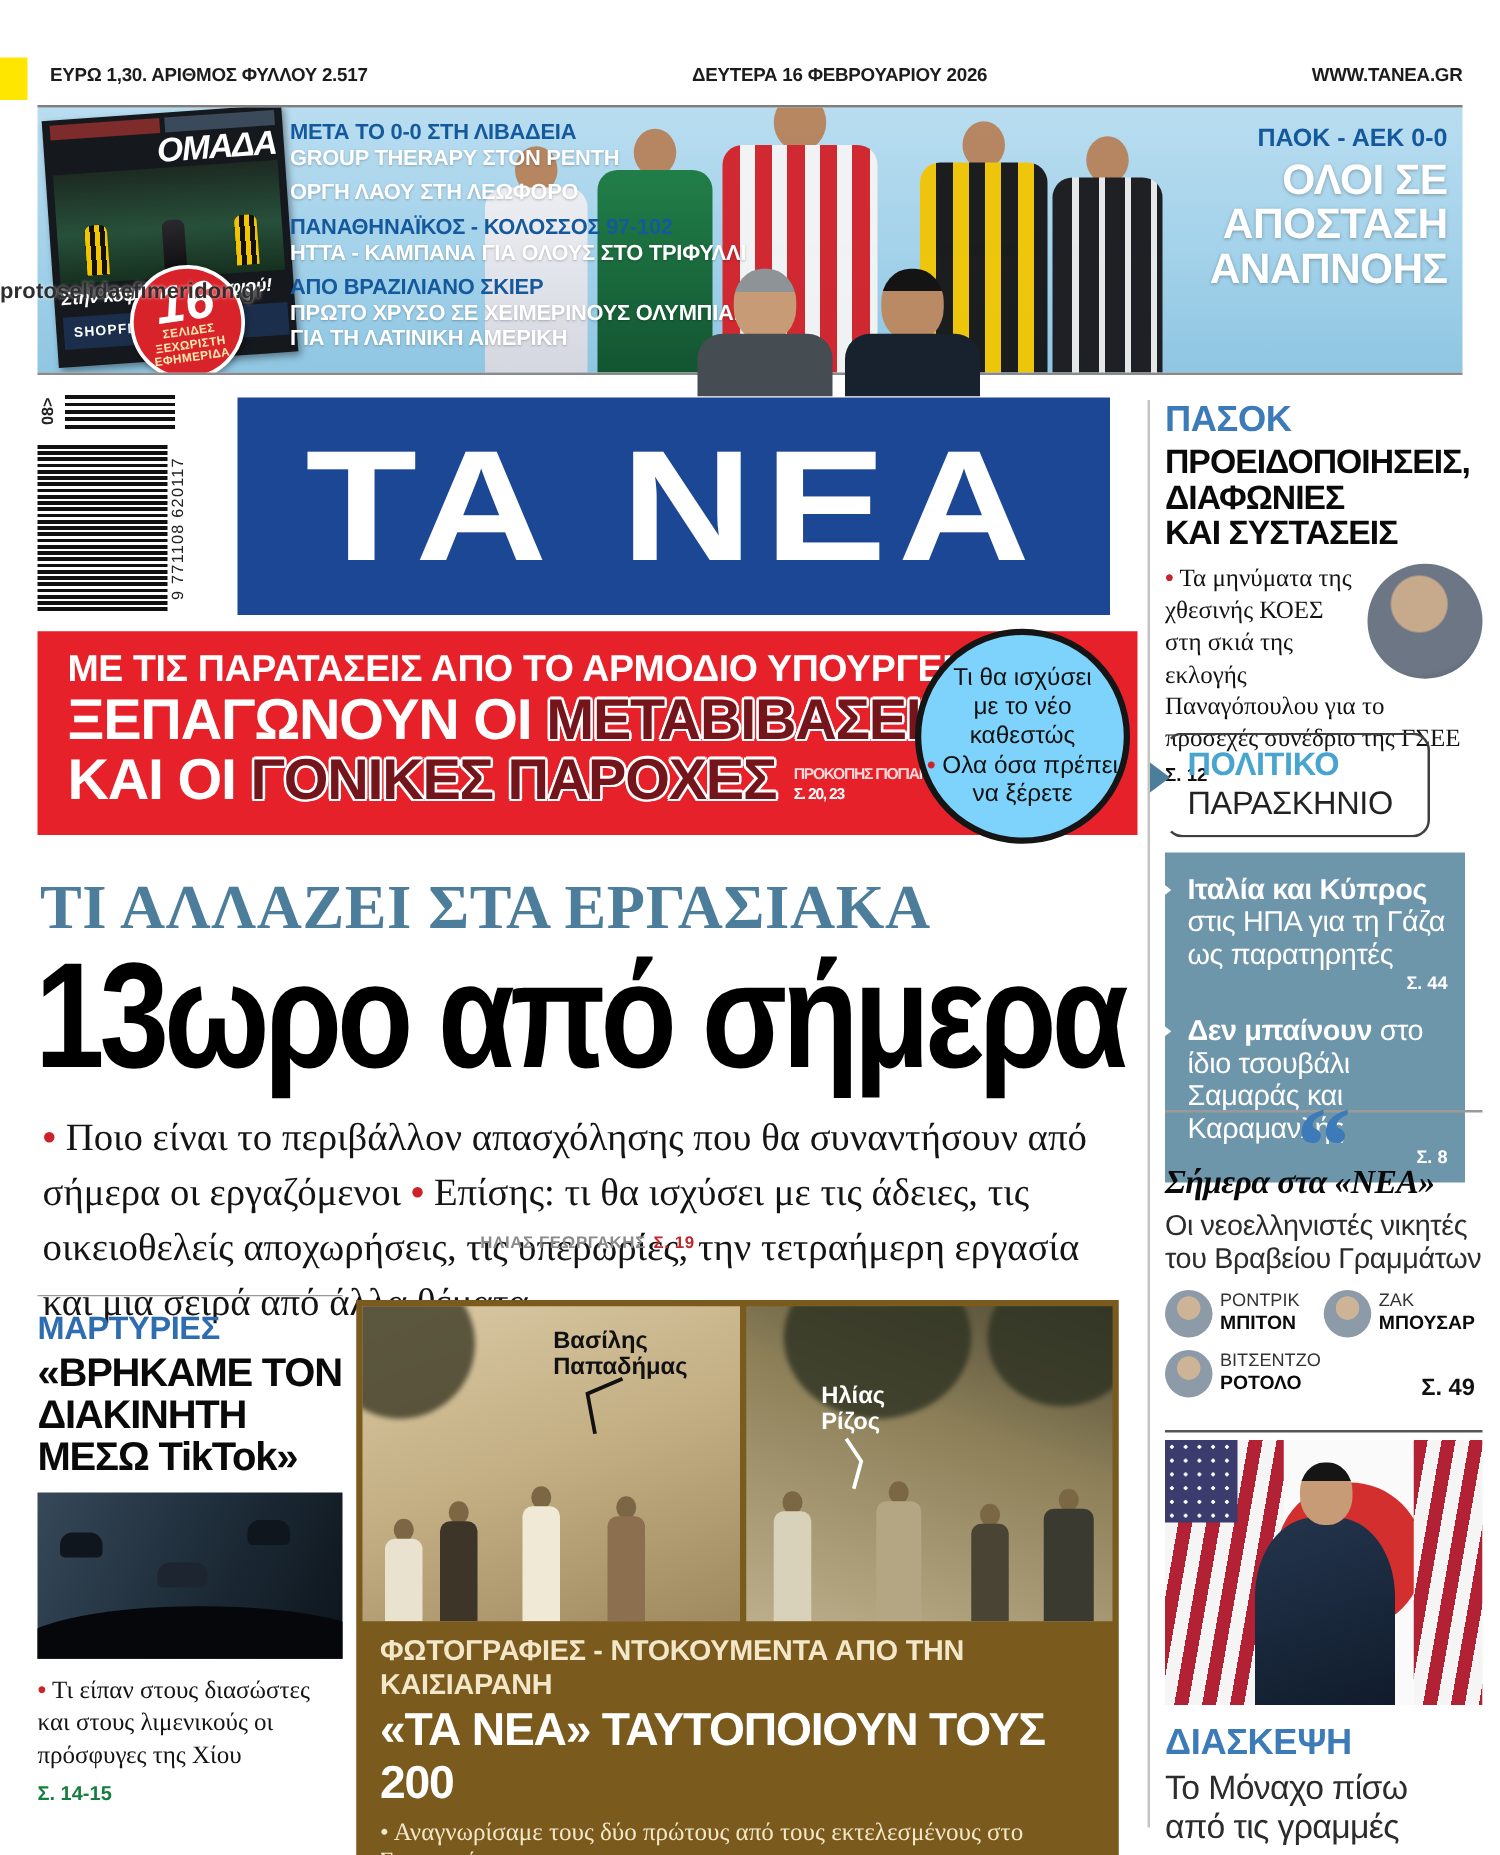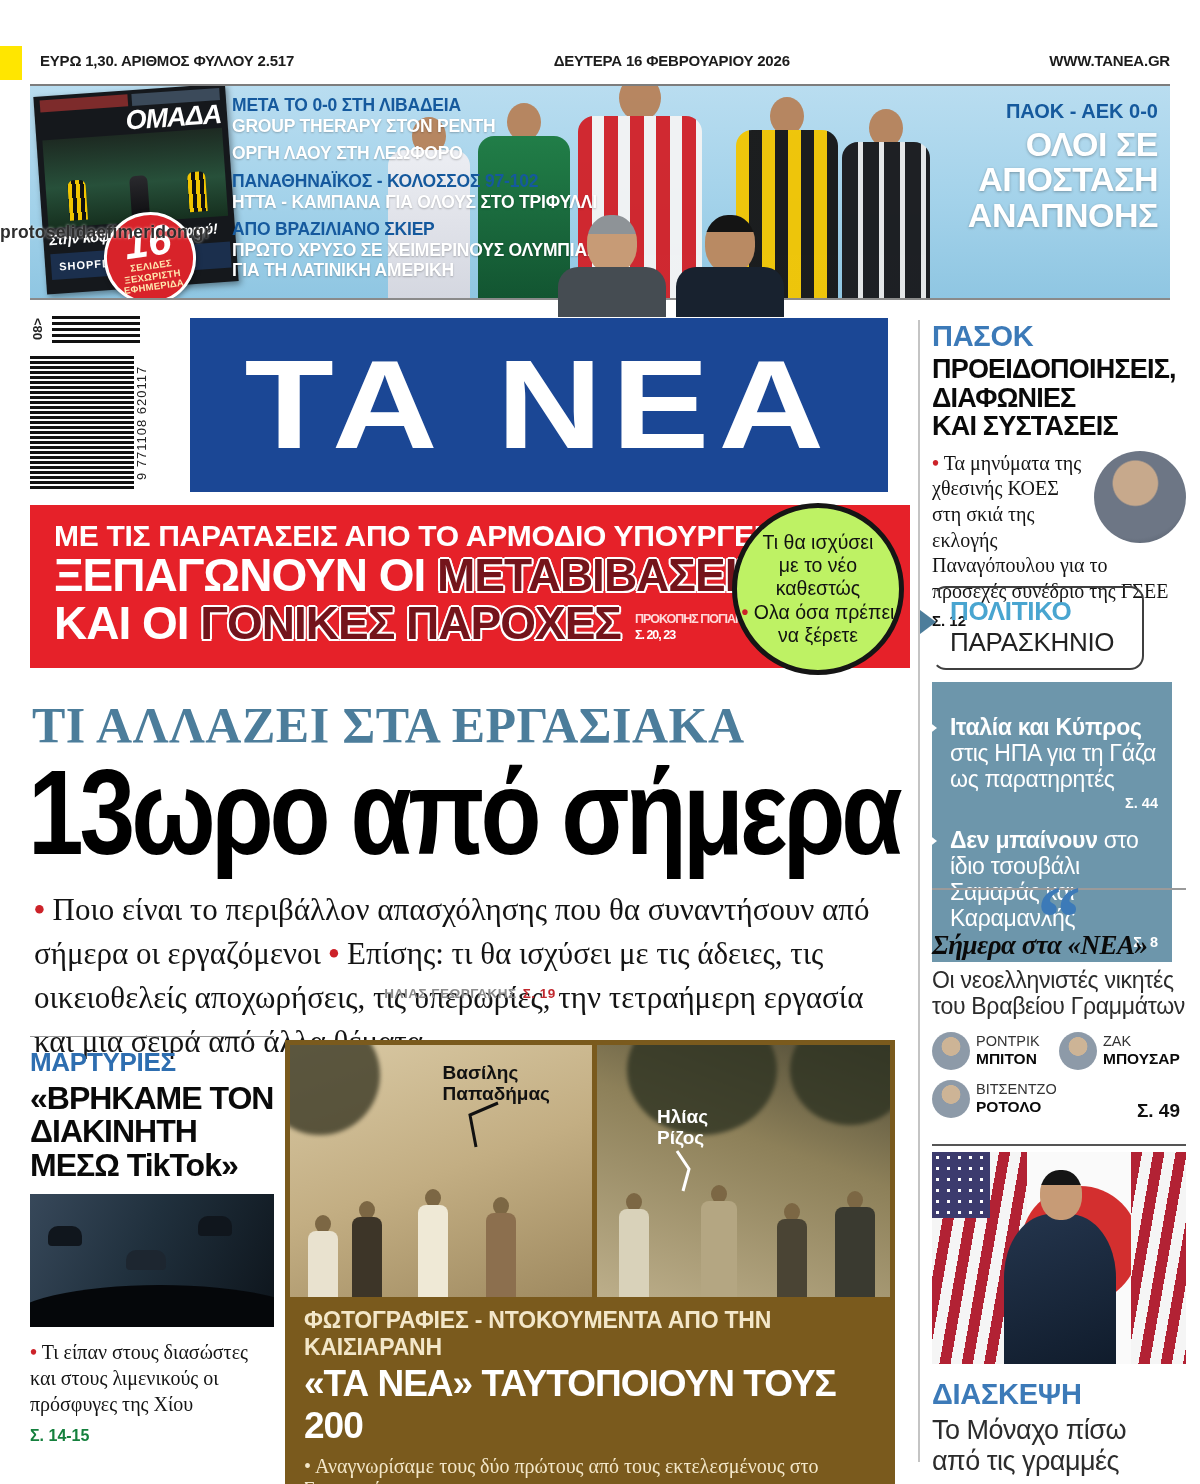--- a/index.html
+++ b/index.html
@@ -93,21 +93,21 @@
   .red-band { position:absolute; left:30px; top:505px; width:880px; height:163px; background:#e62129; padding:14px 0 0 24px; }
   .rb-kicker { color:#fff; font-size:30px; font-weight:700; letter-spacing:-0.3px; line-height:1.1; }
   .rb-line { color:#fff; font-size:46px; font-weight:700; letter-spacing:-1px; line-height:1.04; }
   .dkred { color:#74141b;
            text-shadow:-2px 0 0 #fff,2px 0 0 #fff,0 -2px 0 #fff,0 2px 0 #fff,
                        -1.5px -1.5px 0 #fff,1.5px 1.5px 0 #fff,-1.5px 1.5px 0 #fff,1.5px -1.5px 0 #fff; }
   .rb-credit { display:inline-block; margin-left:14px; vertical-align:baseline; color:#ffd9d9; font-size:12.5px;
                font-weight:700; line-height:1.25; text-align:left; }
   .rb-credit .pg { color:#fff; }
   .bubble { position:absolute; left:702px; top:-2px; width:172px; height:172px; border-radius:50%;
-            background:#bef264; border:5px solid #151515; display:flex; flex-direction:column;
+            background:#7dd3fc; border:5px solid #151515; display:flex; flex-direction:column;
             align-items:center; justify-content:center; text-align:center; z-index:5; }
   .bubble div { font-size:19.5px; color:#111; line-height:1.2; }
   .rb-dot { color:#cc2229; font-weight:700; }
 
   
   .main-kicker { position:absolute; left:32px; top:696px; font-family:"Liberation Serif", serif;
                  font-size:50px; font-weight:700; color:#4c7d9b; letter-spacing:0.5px; }
   .main-headline { position:absolute; left:28px; top:756px; font-size:100px; font-weight:700; color:#000;
                    letter-spacing:-4px; transform:scaleY(1.2); transform-origin:left top; line-height:0.95;
                    width:900px; }
@@ -162,21 +162,21 @@
                   background:radial-gradient(circle at 45% 35%, #c7a98c 0 28%, #6d7685 30% 70%, #49525f 100%); }
   .pasok-page { font-size:15px; font-weight:700; color:#111; margin-top:8px; }
 
   .politiko { position:absolute; left:932px; top:586px; width:254px; }
   .pol-header { position:relative; width:212px; border:2px solid #3f3f3f; border-radius:14px; padding:8px 12px 10px 16px;
                 border-left-color:transparent; border-top-color:#3f3f3f; }
   .pol-tab { position:absolute; left:-14px; top:22px; width:0; height:0;
              border-top:12px solid transparent; border-bottom:12px solid transparent; border-left:16px solid #4c7d9b; }
   .pol-l1 { color:#49a5d0; font-size:26px; font-weight:700; letter-spacing:-0.3px; }
   .pol-l2 { color:#222; font-size:26px; letter-spacing:-0.3px; }
-  .pol-box { margin-top:12px; width:240px; background:#6d96ab; padding:32px 14px 12px 18px; position:relative; }
+  .pol-box { margin-top:12px; width:240px; background:#6d96ab; padding:16px 14px 12px 18px; position:relative; }
   .pol-item { position:relative; margin-bottom:16px; }
   .pol-item .tab { position:absolute; left:-26px; top:4px; width:0; height:0;
                    border-top:10px solid transparent; border-bottom:10px solid transparent; border-left:13px solid #fff; }
   .pol-text { color:#fff; font-size:23px; line-height:1.14; letter-spacing:-0.3px; }
   .pol-text b { font-weight:700; }
   .pol-page { text-align:right; color:#fff; font-size:14.5px; font-weight:700; margin-top:2px; }
 
   .simera { position:absolute; left:932px; top:896px; width:254px; }
   .quote-icon { color:#3c7ab8; font-family:"Liberation Serif", serif; font-size:88px; line-height:0.5;
                 height:34px; text-align:center; font-weight:700; }

